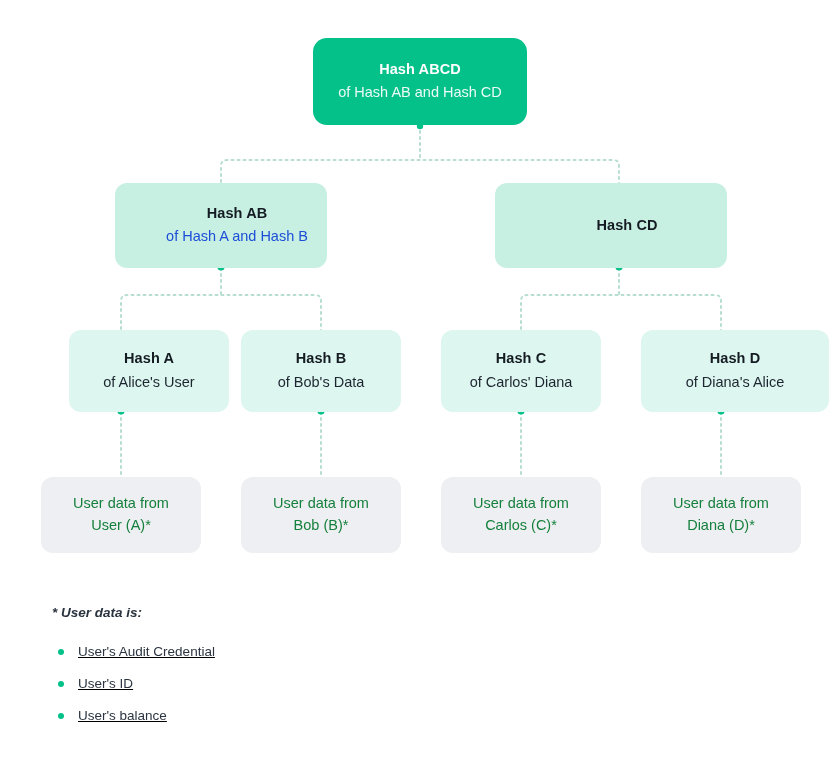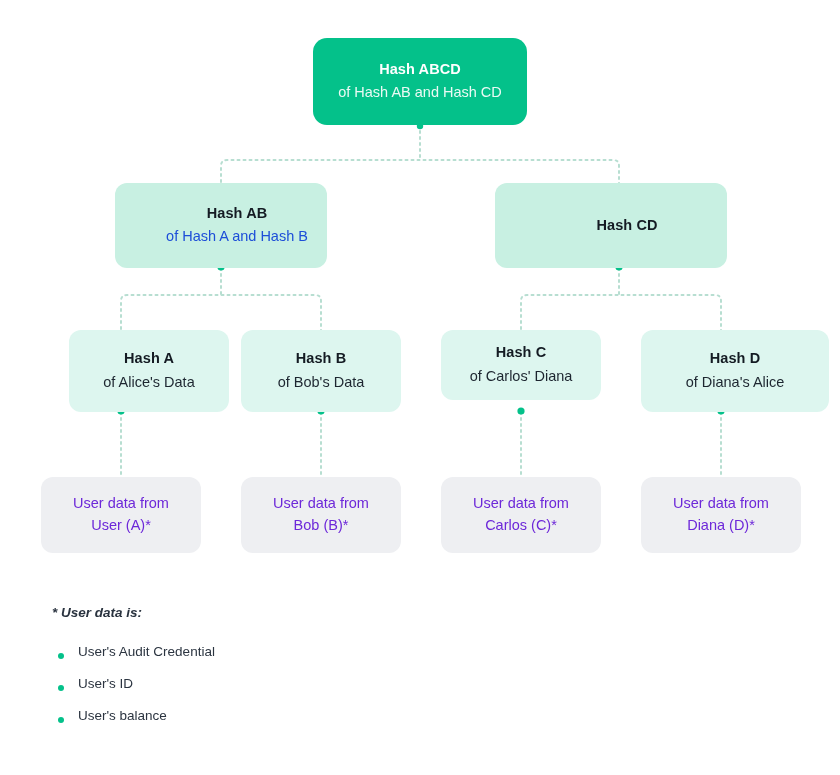--- a/index.html
+++ b/index.html
@@ -82,21 +82,21 @@
     background: #ddf6ef;
   }
   .node--leaf .title { color: #141b23; }
   .node--leaf .subtitle { color: #1d2630; }
 
   
   .node--data {
     background: #eeeff2;
   }
   .node--data .line {
-    color: #6d28d9;
+    color: #15803d;
     font-size: 14.5px;
     font-weight: normal;
     line-height: 1.5;
     text-align: center;
   }
 
   
   #legend {
     position: absolute;
     left: 52px;
@@ -106,23 +106,24 @@
   .legend-head {
     font-size: 13.5px;
     color: #2b3440;
     font-weight: bold;
     margin-bottom: 24px;
     white-space: nowrap;
     font-style: italic;
   }
   .legend-item {
     display: flex;
-    align-items: flex-end;
+    align-items: center;
     margin-bottom: 17px;
     white-space: nowrap;
+    text-decoration: underline;
   }
   .legend-item:last-child { margin-bottom: 0; }
   .legend-bullet {
     width: 6px;
     height: 6px;
     border-radius: 50%;
     background: #04c18a;
     margin-left: 6px;
     margin-right: 14px;
     flex: 0 0 auto;
@@ -176,29 +177,29 @@
     <div class="title">Hash AB</div>
     <div class="subtitle">of Hash A and Hash B</div>
   </div>
 
   <div class="node node--mid" style="left:495px; top:183px; width:232px; height:85px;">
     <div class="title">Hash CD</div>
   </div>
 
   <div class="node node--leaf" style="left:41px; top:330px; width:160px; height:82px;margin-left:28px;">
     <div class="title">Hash A</div>
-    <div class="subtitle">of Alice's Data</div>
+    <div class="subtitle">of Alice's User</div>
   </div>
 
   <div class="node node--leaf" style="left:241px; top:330px; width:160px; height:82px;">
     <div class="title">Hash B</div>
     <div class="subtitle">of Bob's Data</div>
   </div>
 
-  <div class="node node--leaf" style="left:441px; top:330px; width:160px; height:70px;">
+  <div class="node node--leaf" style="left:441px; top:330px; width:160px; height:82px;">
     <div class="title">Hash C</div>
     <div class="subtitle">of Carlos' Diana</div>
   </div>
 
   <div class="node node--leaf" style="left:641px; top:330px; width:188px; height:82px;">
     <div class="title">Hash D</div>
     <div class="subtitle">of Diana's Alice</div>
   </div>
 
   <div class="node node--data" style="left:41px; top:477px; width:160px; height:76px;">

